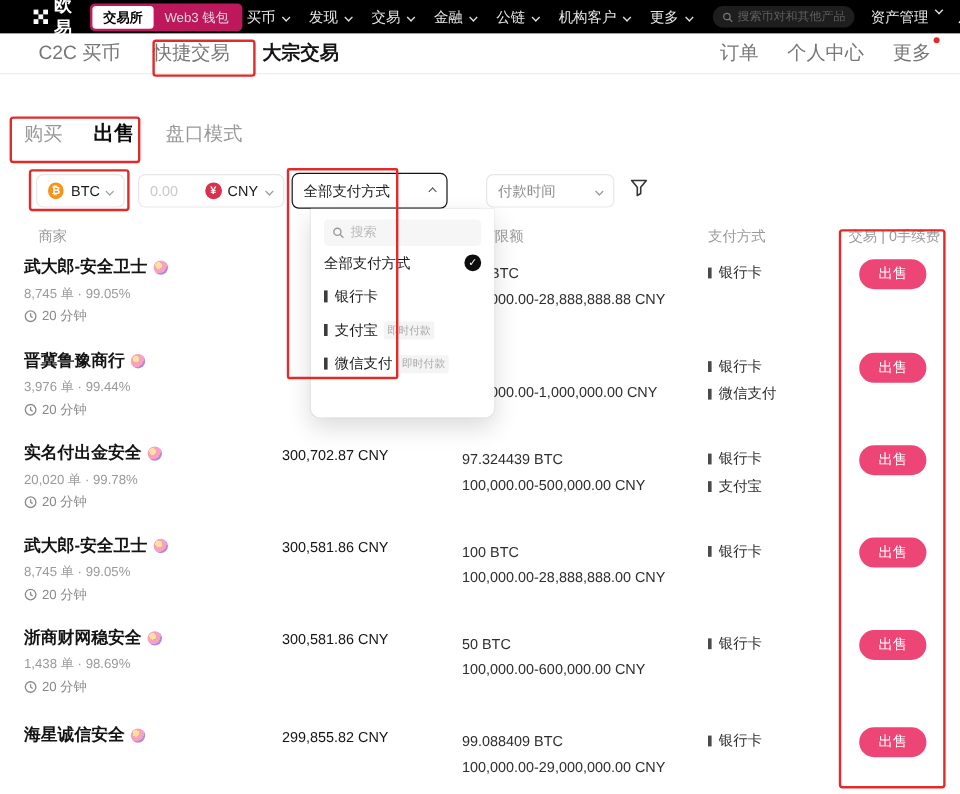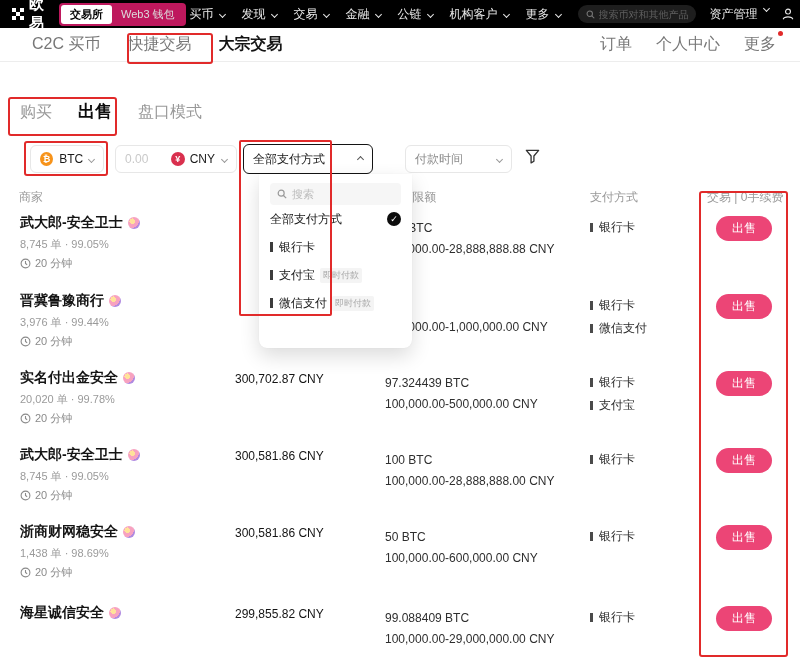--- a/index.html
+++ b/index.html
@@ -2,21 +2,21 @@
 <html><head>
 <meta charset="utf-8">
 <style>
   * { margin:0; padding:0; box-sizing:border-box; }
   html,body { background:#fff; }
   body { font-family:"Liberation Sans","DejaVu Sans",sans-serif; }
   #app { position:relative; width:800px; height:662px; background:#fff; overflow:hidden; }
 
   
   .topbar { position:absolute; left:0; top:0; width:800px; height:28px; background:#000;
-            display:flex; align-items:center; padding:0 12px; color:#e8e8e8; font-size:12px; }
+            display:flex; align-items:center; padding:0 28px; color:#e8e8e8; font-size:12px; }
   .brand { display:flex; align-items:center; gap:5px; margin-right:14px; }
   .okx-logo { display:grid; grid-template-columns:repeat(3,4px); grid-template-rows:repeat(3,4px); }
   .okx-logo i { background:#fff; }
   .okx-logo i:nth-child(1){grid-area:1/1;} .okx-logo i:nth-child(2){grid-area:1/3;}
   .okx-logo i:nth-child(3){grid-area:2/2;} .okx-logo i:nth-child(4){grid-area:3/1;}
   .okx-logo i:nth-child(5){grid-area:3/3;}
   .brand-name { color:#fff; font-weight:700; font-size:15px; letter-spacing:1px; }
   .mode-toggle { display:flex; background:#be185d; border-radius:4px; padding:2px; margin-right:4px; }
   .mode-seg { padding:2px 9px; border-radius:3px; font-size:11px; color:#ddd; cursor:pointer; white-space:nowrap; }
   .mode-seg.active { background:#fff; color:#000; font-weight:700; }
@@ -61,21 +61,21 @@
   .i-btc { background:#f7931a; }
   .i-cny { background:#d9304e; }
   .f-payment { left:243px; top:144px; width:130px; height:30px; border:1.5px solid #141414; }
   .f-payment .chev { margin-left:auto; color:#555; }
   .f-time { left:405px; top:145px; width:107px; color:#8d8d8d; }
   .f-time .chev { margin-left:auto; color:#999; }
   .f-funnel { position:absolute; left:524px; top:148px; cursor:pointer; }
 
   
   .thead span { position:absolute; top:189px; font-size:12px; color:#9a9a9a; white-space:nowrap; }
-  .th-merchant { left:19px; } .th-qty { left:385px; } .th-pay { left:590px; } .th-action { left:707px; }
+  .th-merchant { left:32px; } .th-qty { left:385px; } .th-pay { left:590px; } .th-action { left:707px; }
 
   
   .row { position:absolute; left:0; width:800px; height:77px; }
   .mline { position:absolute; left:20px; top:6px; display:flex; align-items:center; gap:5px; }
   .mname { font-size:14px; font-weight:700; color:#141414; cursor:pointer; white-space:nowrap; }
   .mbadge { width:12px; height:12px; border-radius:50%; flex:0 0 auto;
             background:radial-gradient(circle at 35% 35%, #ffe29a 0 25%, #f7a2c0 25% 60%, #b08ae0 60% 100%); }
   .mstats { position:absolute; left:20px; top:29px; font-size:11px; color:#9a9a9a; white-space:nowrap; }
   .mtime { position:absolute; left:20px; top:48px; font-size:11px; color:#8a8a8a; display:flex; align-items:center; gap:4px; }
   .c-price { position:absolute; left:235px; top:9px; font-size:12px; font-weight:400; color:#141414; white-space:nowrap; }

